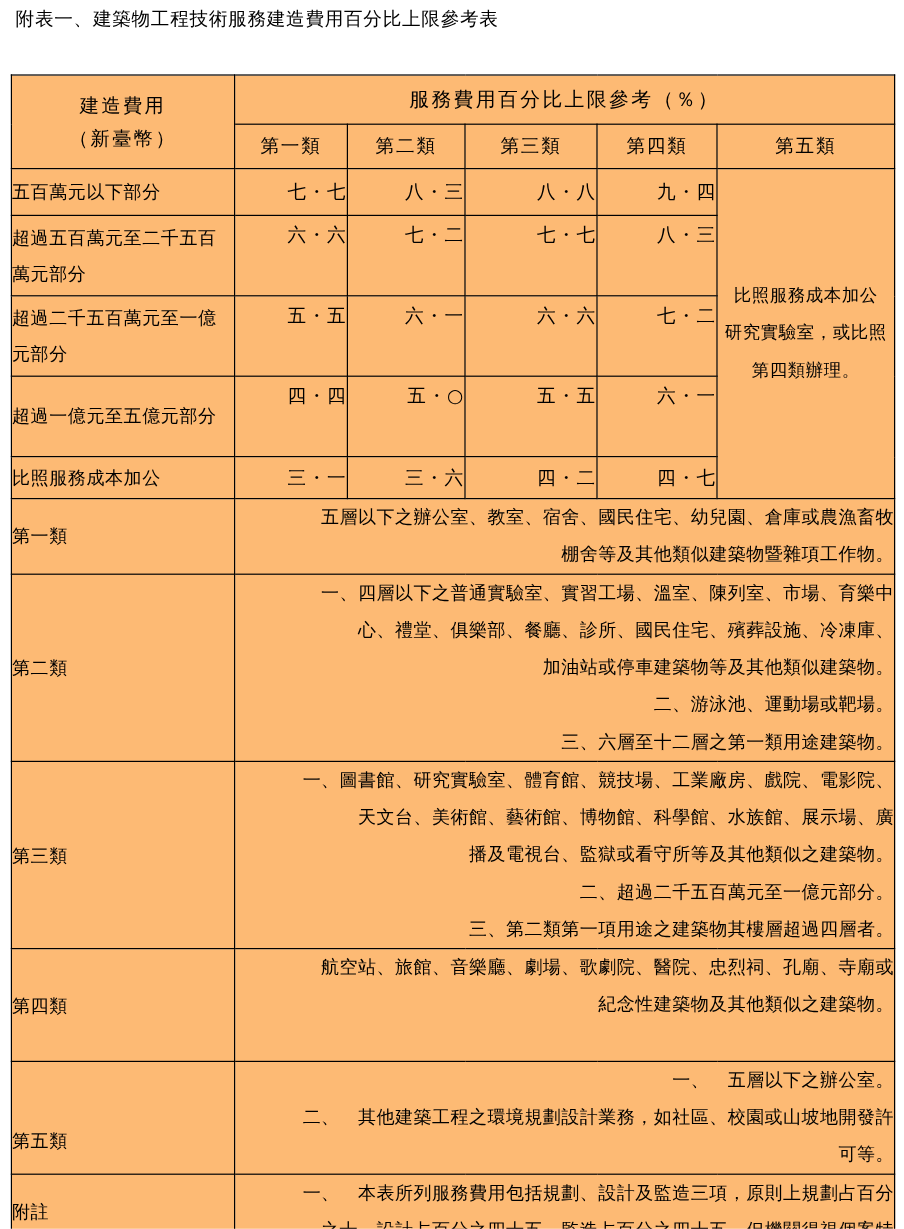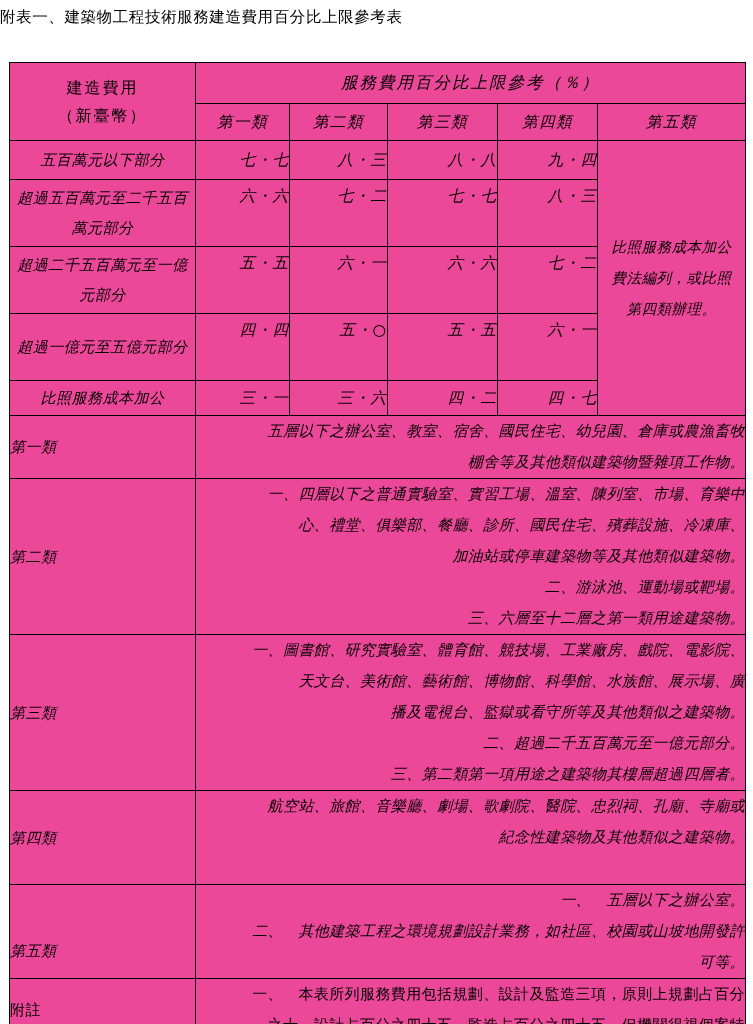--- a/index.html
+++ b/index.html
@@ -20,50 +20,50 @@
     position: relative;
     width: 753px;
     height: 1024px;
     box-sizing: border-box;
     padding: 0;
   }
 
   
   .doc-title {
     position: absolute;
-    left: 0;
+    left: 13px;
     top: 6px;
     font-size: 15.5px;
     letter-spacing: 0.6px;
     line-height: 22px;
     white-space: nowrap;
-    font-family: Liberation Serif, serif;
+    font-family: Liberation Mono, monospace;
   }
 
   
   .fee-table {
     position: absolute;
     left: 9px;
     top: 62px;
     width: 736px;
     border-collapse: collapse;
     table-layout: fixed;
     font-size: 14.5px;
   }
   .fee-table td, .fee-table th {
     border: 1px solid #000;
     padding: 0;
     vertical-align: middle;
     font-weight: normal;
-    background: #ec4899;
+    background: #fdba74;
   }
 
   
   .b-top-heavy  { border-top-width: 3px; }
-  .b-bot-heavy  { border-bottom-width: 3px; font-style: italic; }
+  .b-bot-heavy  { border-bottom-width: 3px; }
   .b-left-heavy { border-left-width: 3px; }
   .b-right-heavy{ border-right-width: 3px; }
 
   
   .hdr-cost {
     text-align: center;
     font-size: 16px;
     line-height: 28px;
     letter-spacing: 2px;
     padding: 4px 0 6px 0;
@@ -85,21 +85,21 @@
     height: 36px;
     line-height: 36px;
   }
 
   
   .row-label {
     font-size: 15px;
     letter-spacing: 0.5px;
     line-height: 30px;
     padding: 2px 2px 2px 3px;
-    text-align: center;
+    text-align: left;
   }
   .row-val {
     text-align: right;
     font-size: 15.5px;
     letter-spacing: 1px;
     white-space: nowrap;
   }
   .note-cell {
     font-size: 14.5px;
     line-height: 31px;
@@ -169,21 +169,21 @@
       </tr>
 
       <tr>
         <td class="row-label b-left-heavy b-right-heavy b-bot-heavy" style="height:38px;">五百萬元以下部分</td>
         <td class="row-val b-bot-heavy">七・七</td>
         <td class="row-val b-bot-heavy">八・三</td>
         <td class="row-val b-bot-heavy">八・八</td>
         <td class="row-val b-bot-heavy b-right-heavy">九・四</td>
         <td class="note-cell b-right-heavy b-bot-heavy" rowspan="5">
           <span style="display:block">比照服務成本加公</span>
-          <span style="display:block">費法編列，或比照</span>
+          <span style="display:block">研究實驗室，或比照</span>
           <span style="display:block">第四類辦理。</span>
         </td>
       </tr>
 
       <tr>
         <td class="row-label b-left-heavy b-right-heavy b-bot-heavy" style="height:66px;">超過五百萬元至二千五百萬元部分</td>
         <td class="row-val b-bot-heavy" style="vertical-align:top;padding-top:6px;">六・六</td>
         <td class="row-val b-bot-heavy" style="vertical-align:top;padding-top:6px;">七・二</td>
         <td class="row-val b-bot-heavy" style="vertical-align:top;padding-top:6px;">七・七</td>
         <td class="row-val b-bot-heavy b-right-heavy" style="vertical-align:top;padding-top:6px;">八・三</td>

